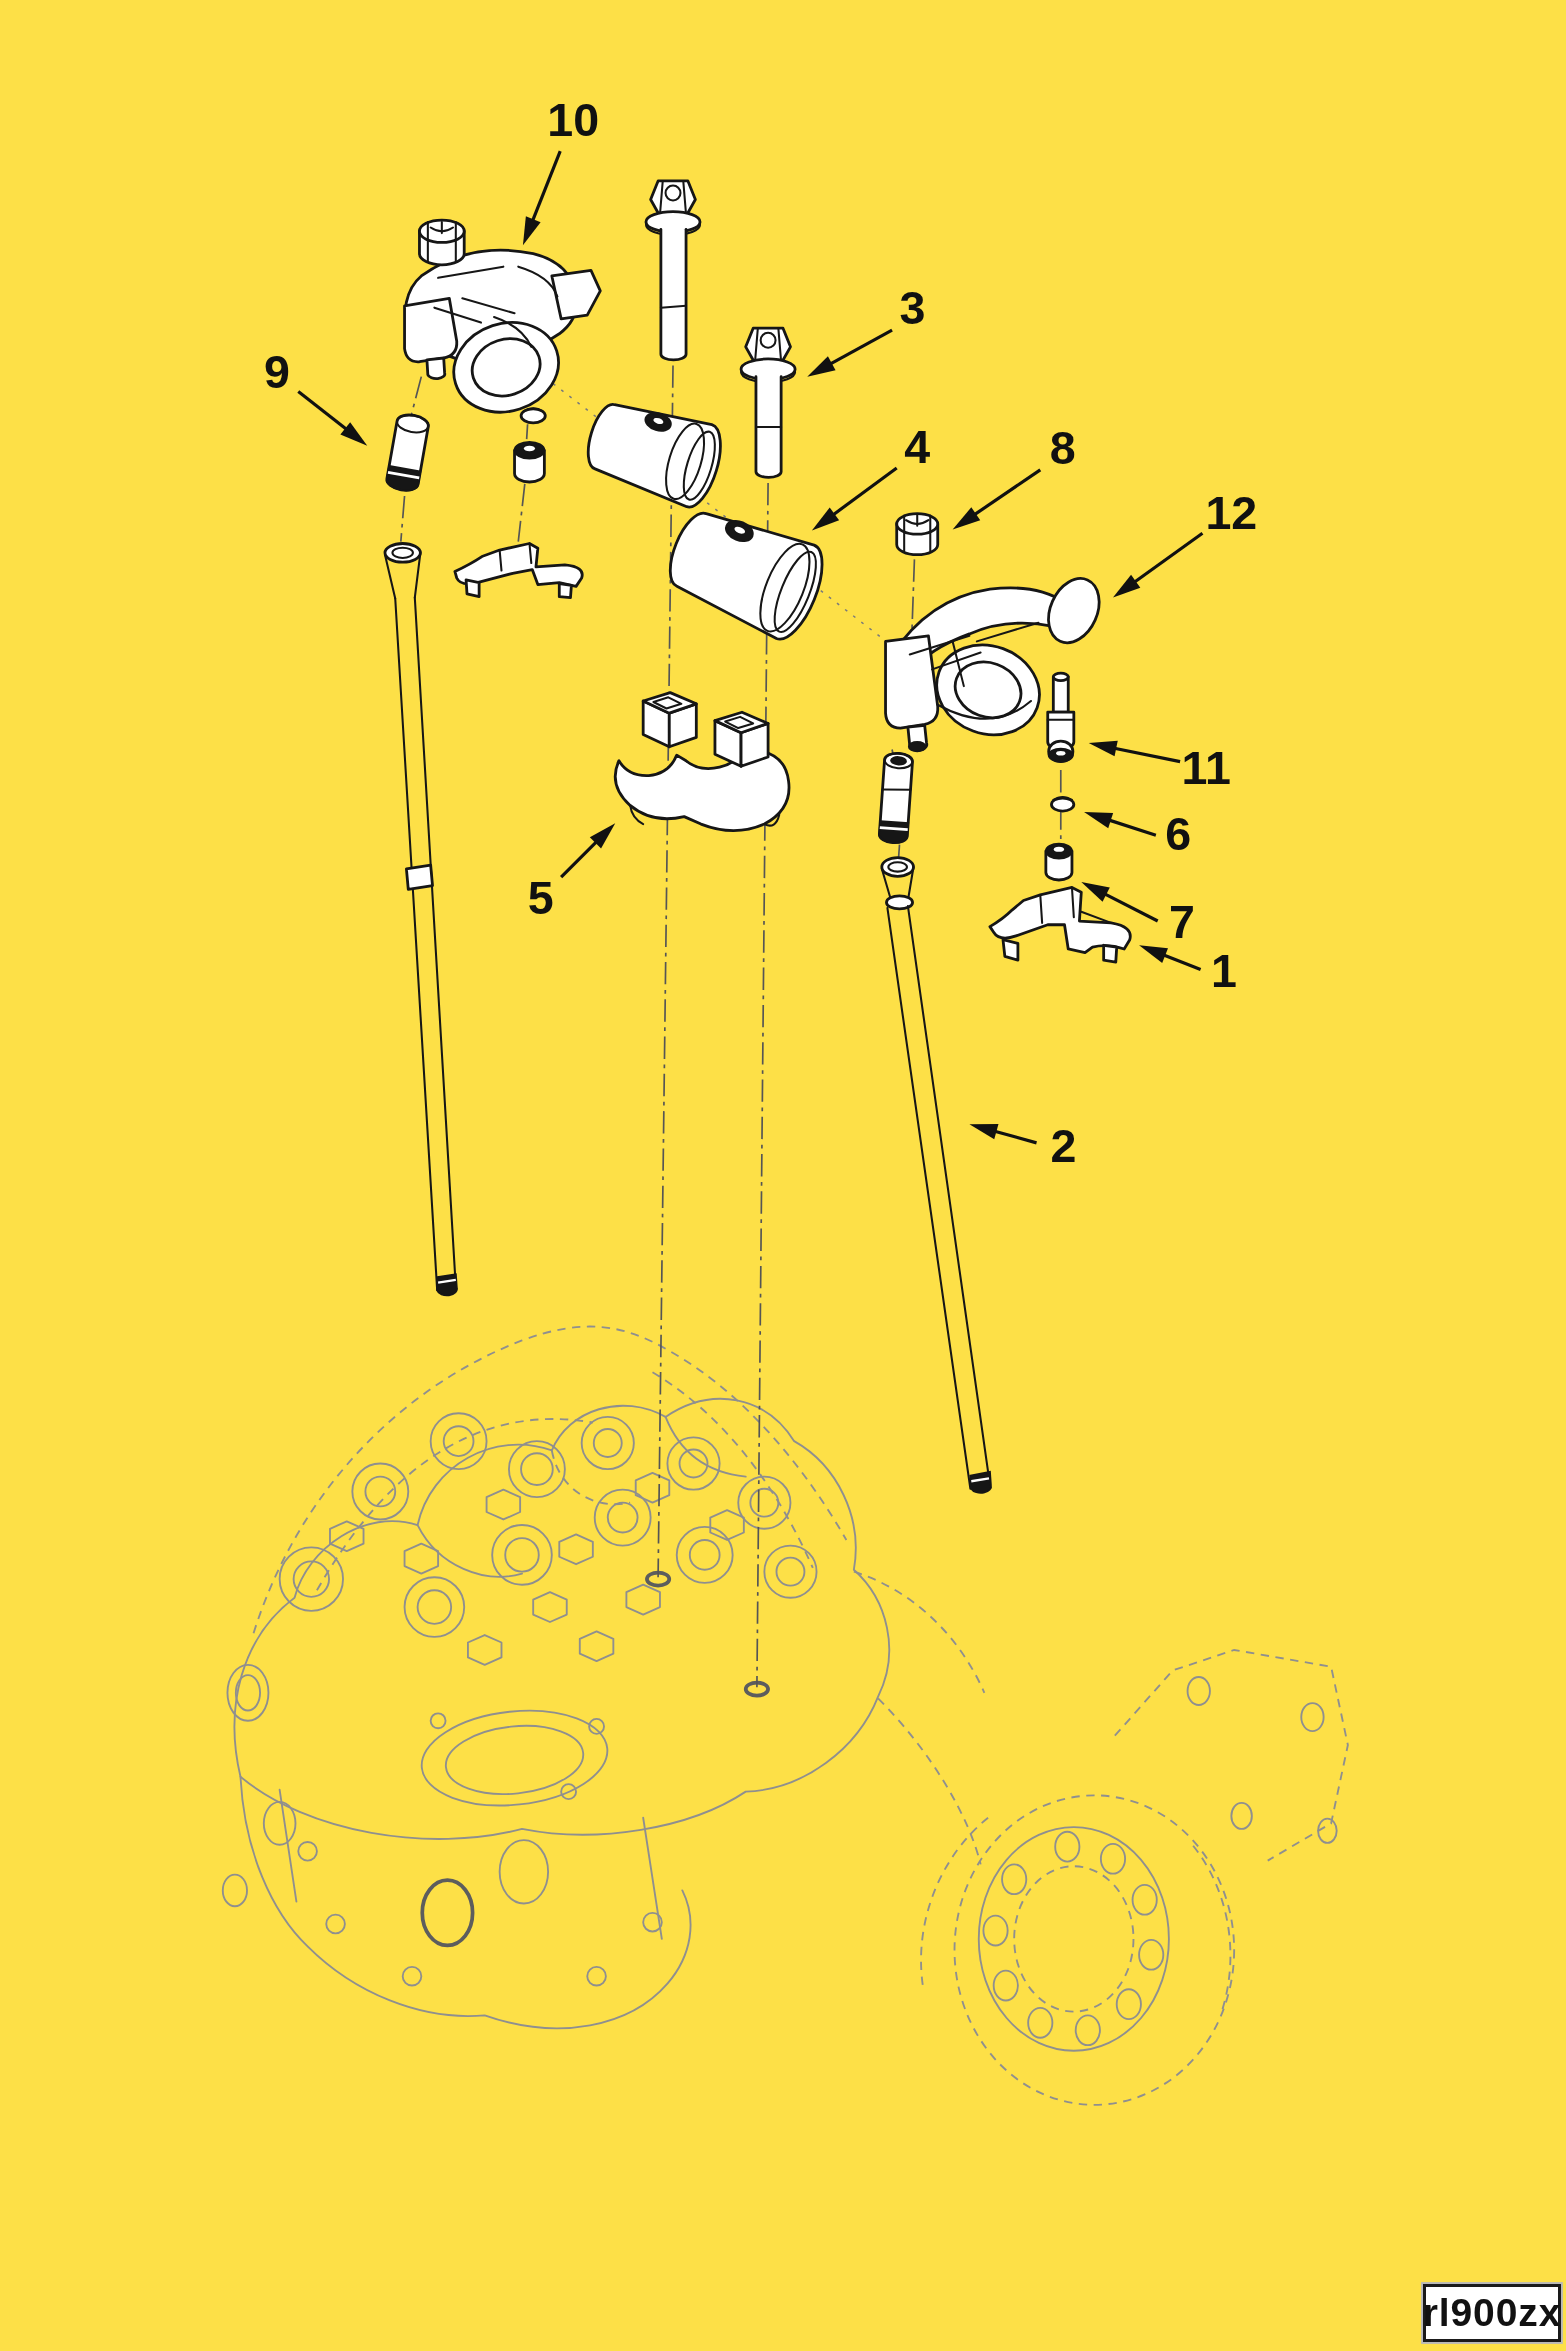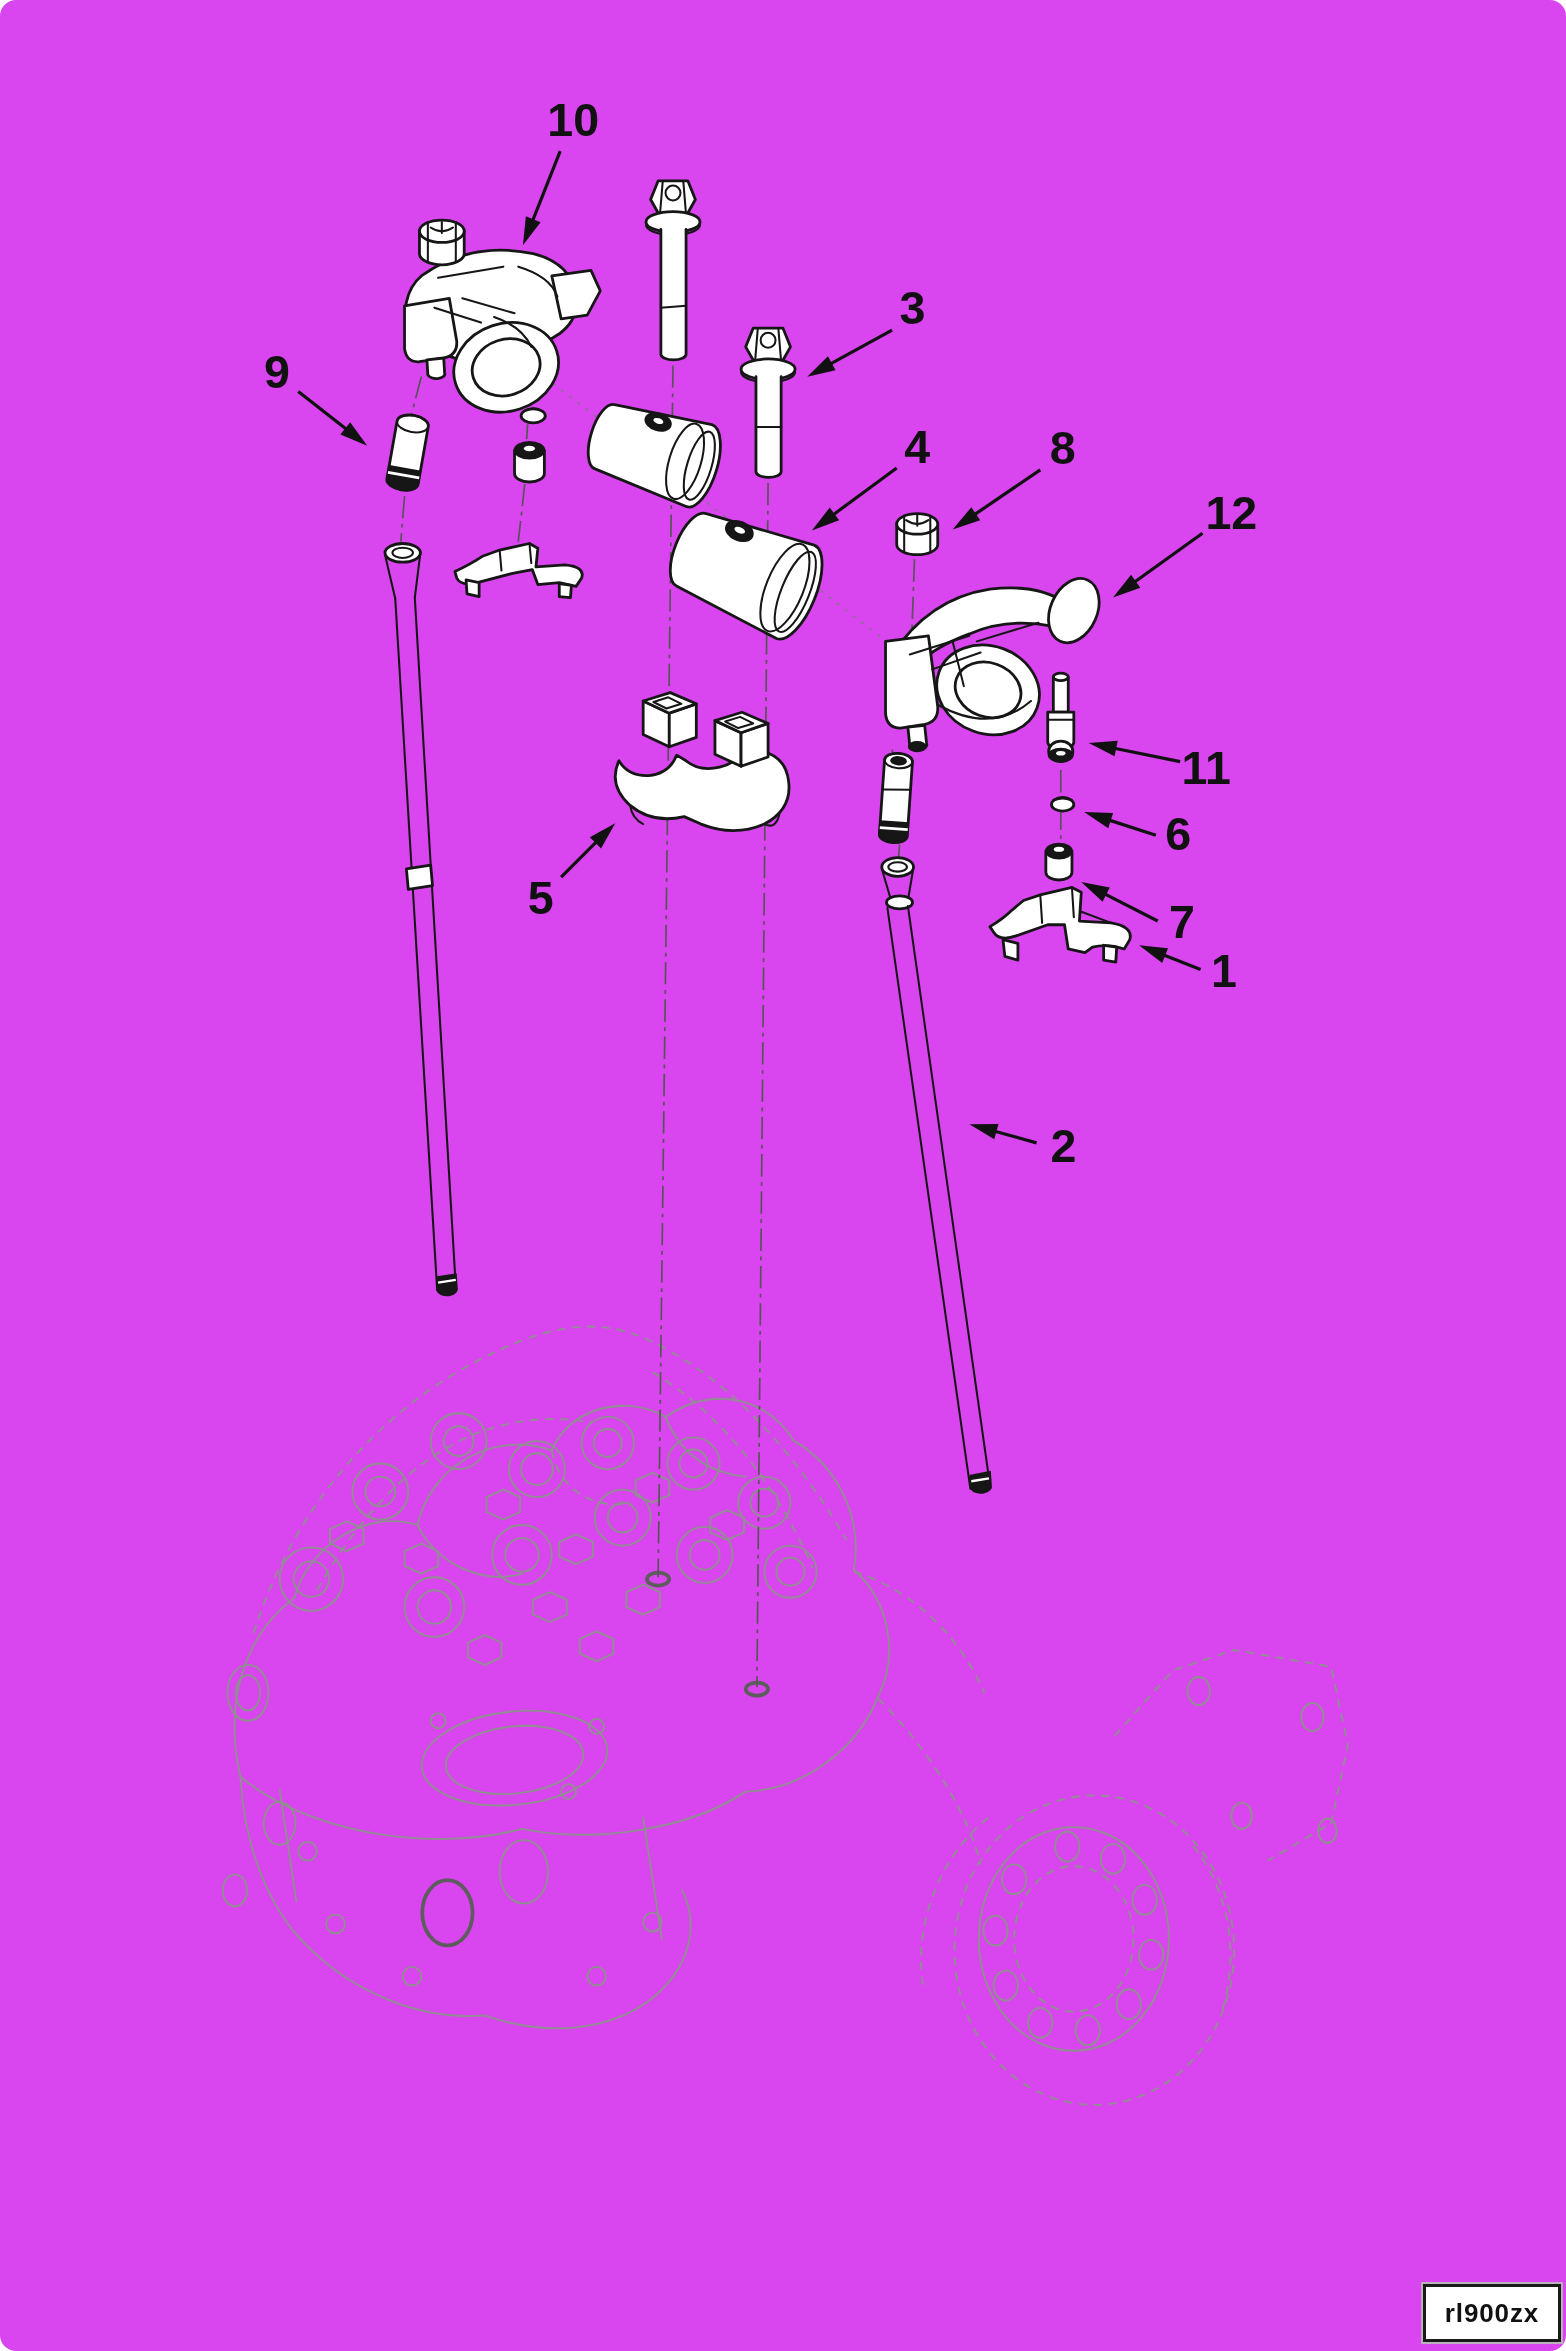--- a/index.html
+++ b/index.html
@@ -1,17 +1,17 @@
 <!DOCTYPE html>
 <html style="font-size:15px"><head>
 <meta charset="utf-8">
 <style>
   html,body{margin:0;padding:0;background:#fff;}
-  .stage{position:relative;width:1566px;height:2351px;background:#d946ef;overflow:hidden;
-         font-family:"Liberation Sans",sans-serif;border-radius:16px;}
+  .stage{position:relative;width:1566px;height:2351px;background:#fde047;overflow:hidden;
+         font-family:"Liberation Sans",sans-serif;}
   .stage svg{position:absolute;left:0;top:0;}
   
   .p  {stroke:#161616;stroke-width:3;fill:#fff;stroke-linejoin:round;stroke-linecap:round;}
   .pl {stroke:#161616;stroke-width:2.2;fill:none;stroke-linejoin:round;stroke-linecap:round;}
   .pd {stroke:#161616;stroke-width:2;fill:#161616;}
   .pw {stroke:none;fill:#fff;}
   
   .b  {stroke:#8f8f8f;stroke-width:2;fill:none;stroke-linejoin:round;stroke-linecap:round;}
   .bd {stroke:#8f8f8f;stroke-width:2;fill:none;stroke-dasharray:9 7;}
   .bb {stroke:#5d5d5d;stroke-width:4;fill:none;}
@@ -20,21 +20,21 @@
   .ct {stroke:#7a7a7a;stroke-width:1.6;fill:none;stroke-dasharray:3 8;}
   
   .co-line{stroke:#111;stroke-width:3.4;}
   .co-head{fill:#111;stroke:none;}
   .co-text{font-family:"Liberation Sans",sans-serif;font-weight:bold;font-size:50px;
            fill:#111;text-anchor:middle;}
   
   .code-box{position:absolute;left:1423px;top:2284px;width:132px;height:52px;
             border:3.7px solid #1a1a1a;box-shadow:0 0 0 1.9px #b9b9b9;background:#fff;
             display:flex;align-items:center;justify-content:center;
-            font-weight:bold;font-size:26px;color:#111;letter-spacing:0.9px;}
+            font-weight:bold;font-size:39px;color:#111;letter-spacing:0.9px;}
 </style>
 </head>
 <body>
 
 <div class="stage">
 <svg width="1566" height="2351" viewBox="0 0 1680 2522">
 
   <g>
     <path class="bd" d="M272,1752 C320,1600 430,1488 560,1438 C625,1414 668,1420 716,1448 C796,1492 862,1572 908,1652"></path>
     <path class="bd" d="M340,1706 C420,1566 520,1506 636,1526"></path>

